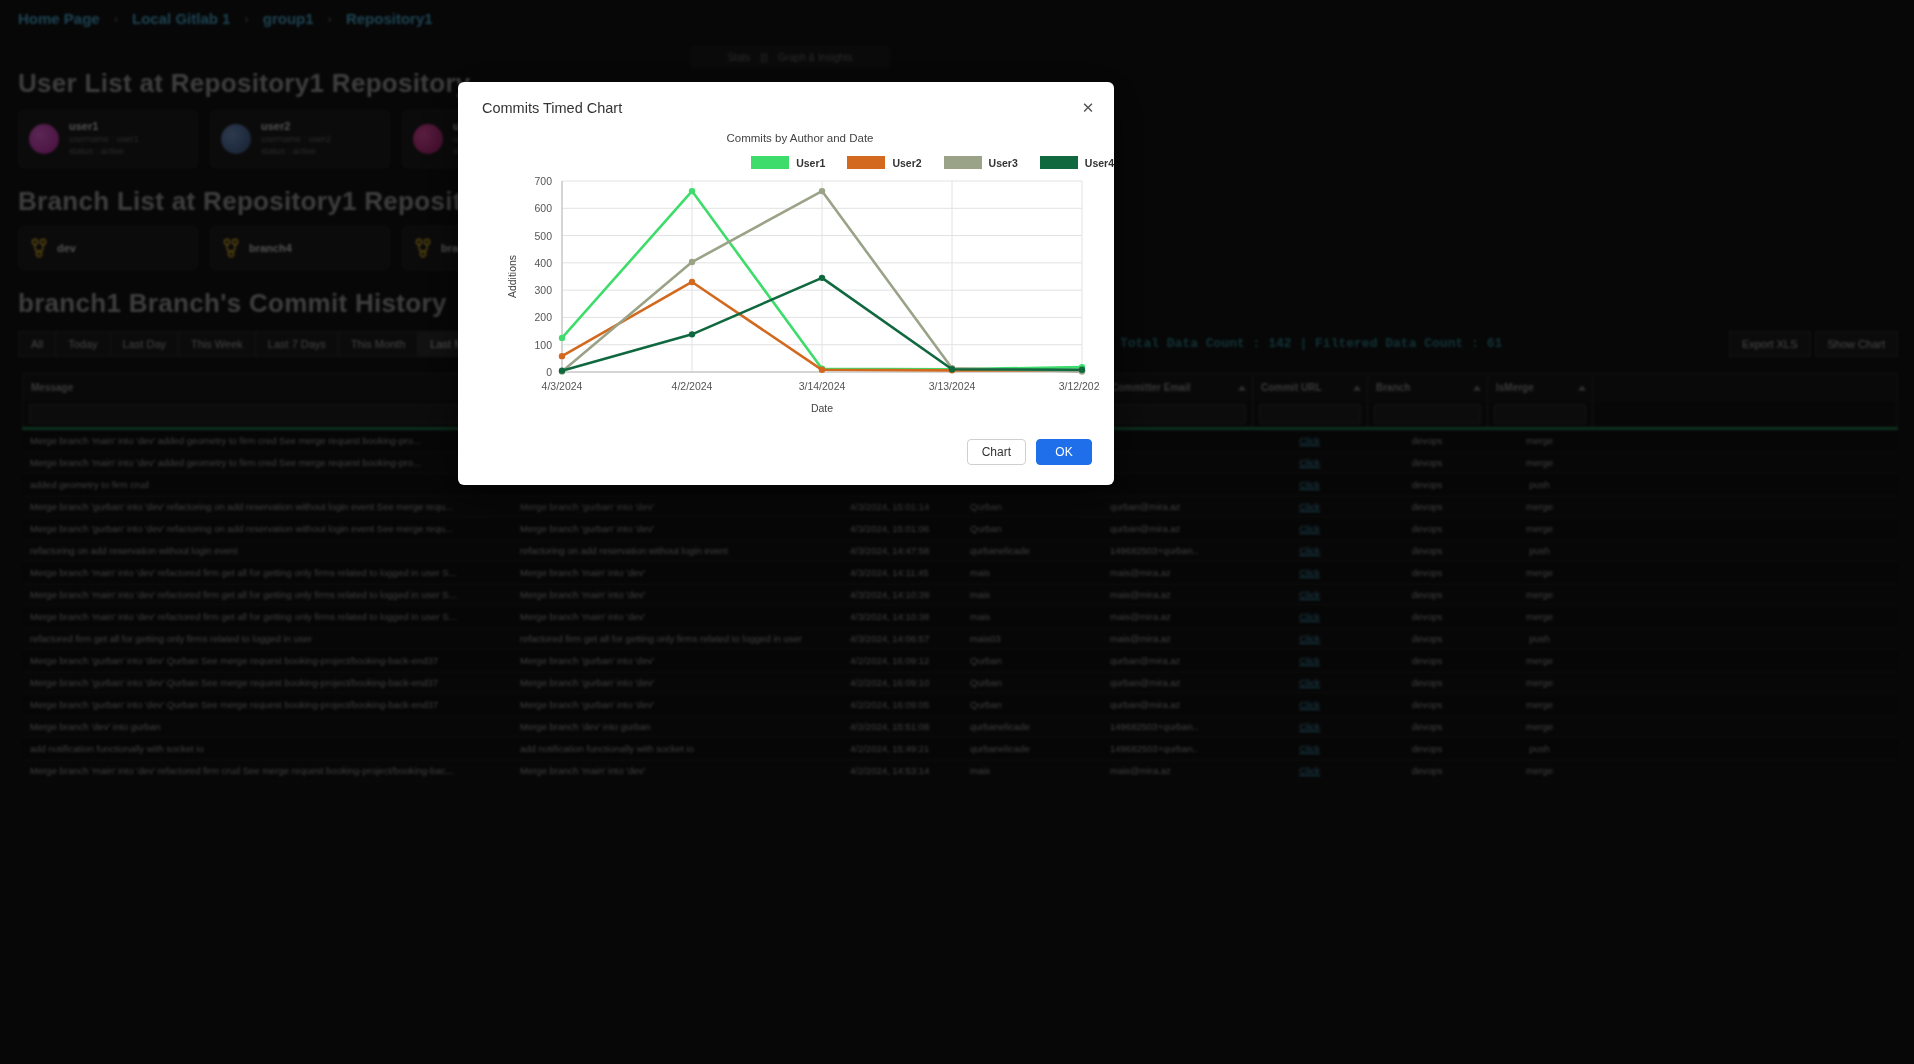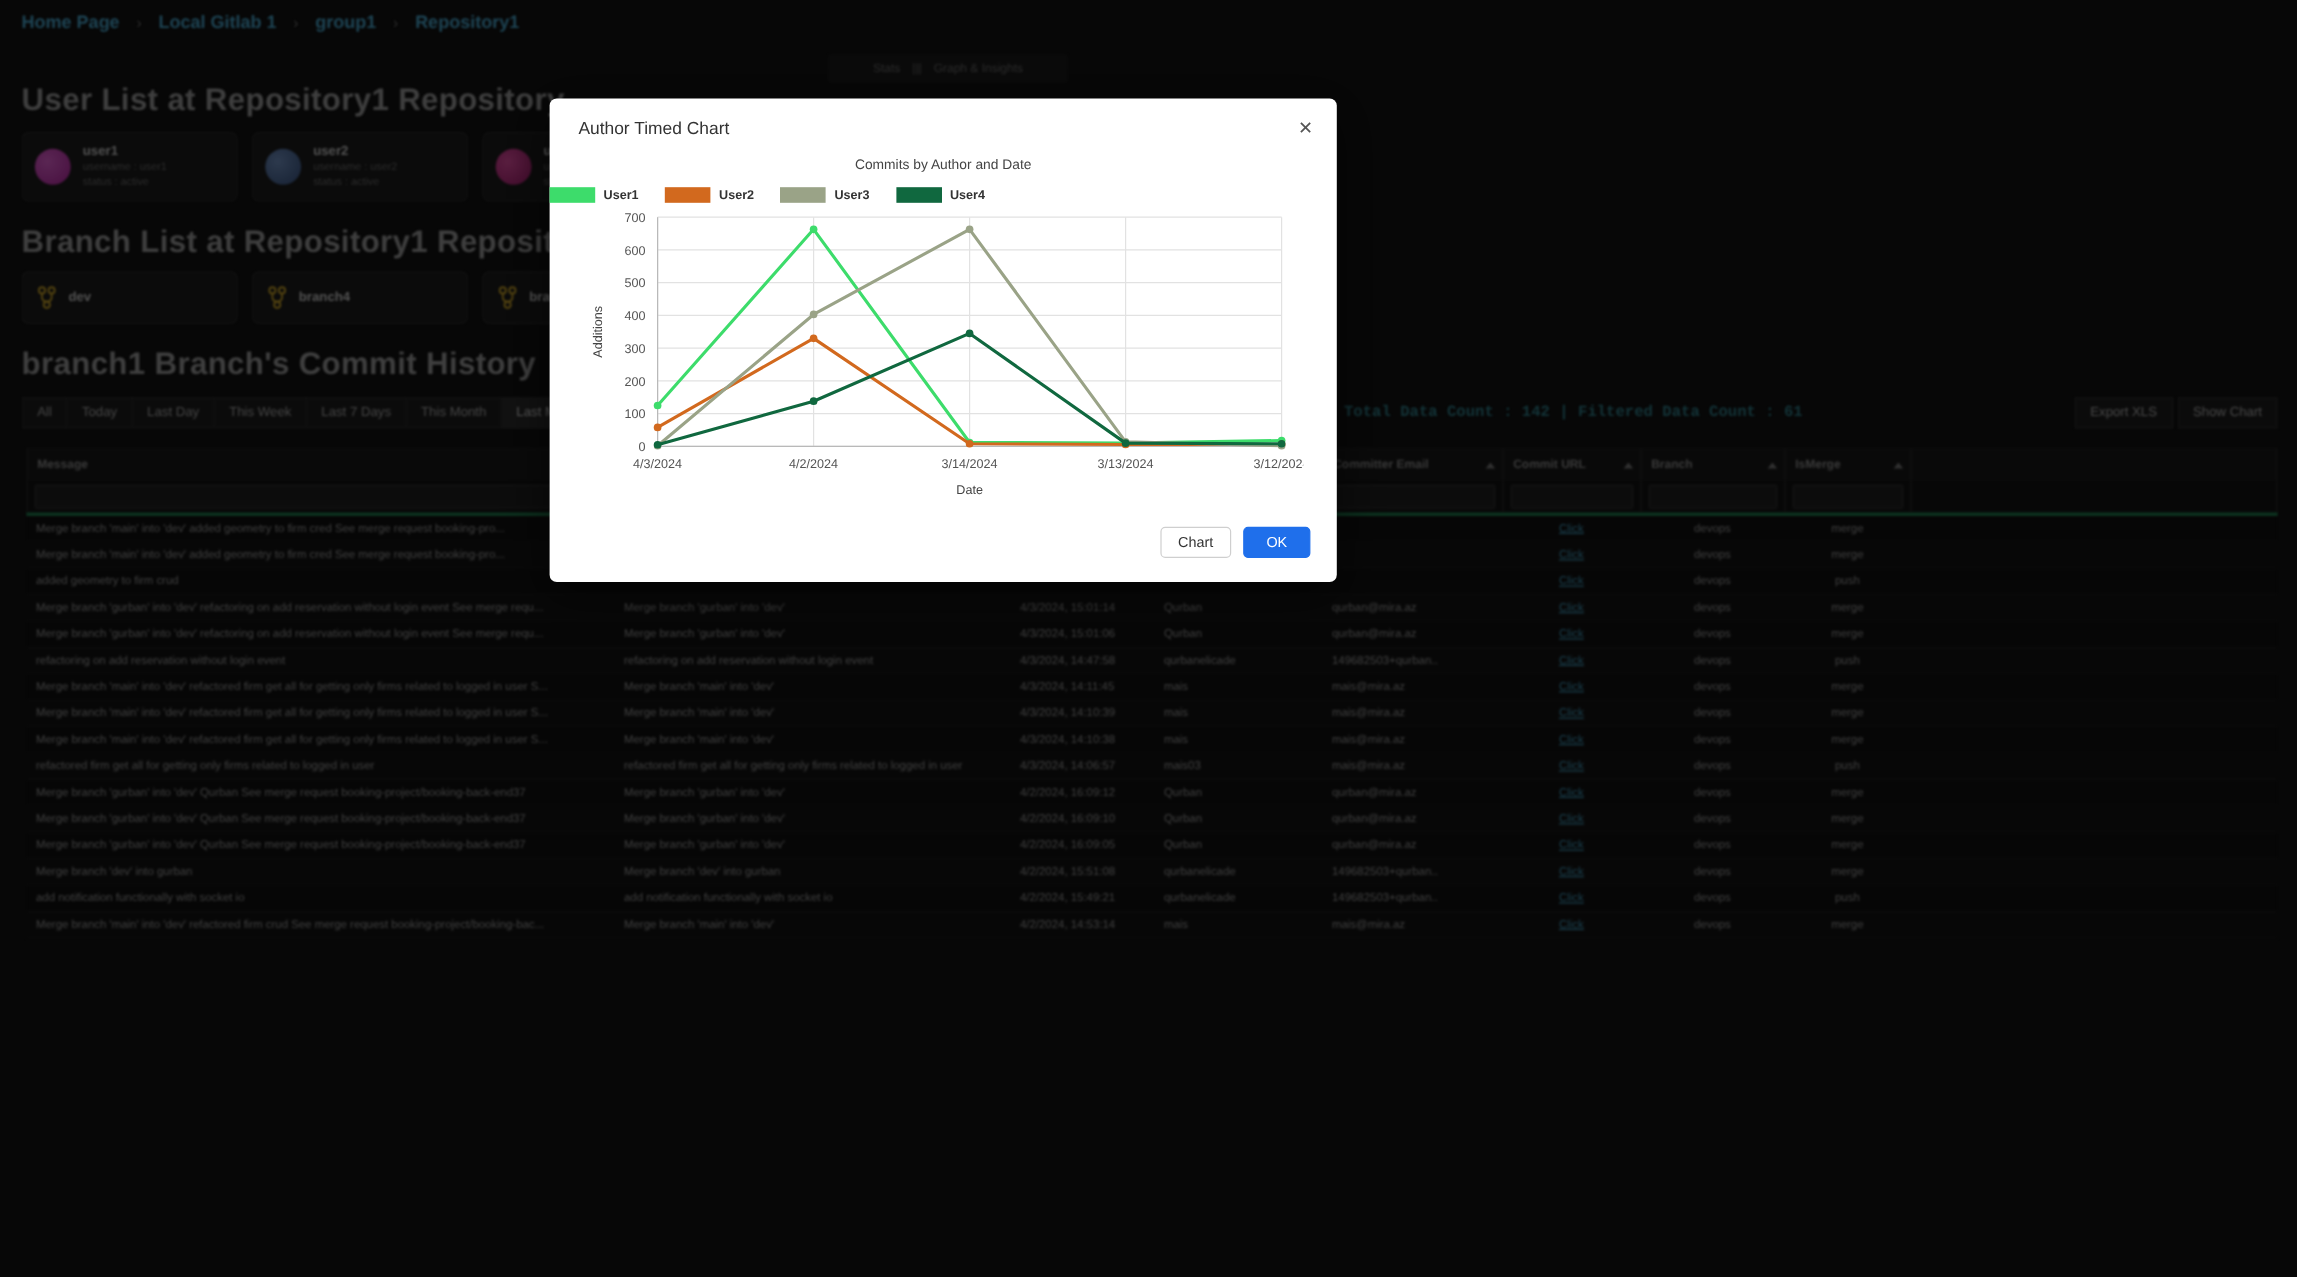--- a/index.html
+++ b/index.html
@@ -145,27 +145,27 @@
   }
   #modal-title {
     position: absolute; left: 24px; top: 18px;
     font-size: 14.5px; color: #333;
   }
   #modal-close {
     position: absolute; right: 14px; top: 13px;
     width: 24px; height: 24px; border: none; background: transparent;
     color: #555; font-size: 15px; cursor: pointer; line-height: 1;
   }
-  #chart-wrap { position: absolute; left: 0; top: 46px; width: 656px; height: 300px; }
+  #chart-wrap { position: absolute; left: 0; top: 46px; width: 656px; height: 300px; padding-left: 28px; }
   #chart-title {
     text-align: center; font-size: 11.5px; color: #444;
     margin-top: 4px;
   }
   #legend {
-    display: flex; justify-content: flex-start; align-items: center;
+    display: flex; justify-content: flex-end; align-items: center;
     gap: 22px; margin-top: 12px;
   }
   .lg-item { display: flex; align-items: center; gap: 7px; }
   .lg-swatch { width: 38px; height: 13px; display: block; }
   .lg-label { font-size: 10.5px; color: #333; font-weight: bold; }
 
   #plot { display:block; margin: 4px auto 0; }
 
   #modal-actions {
     position: absolute; right: 22px; bottom: 20px;
@@ -483,21 +483,21 @@
             <div class="gc ctr" style="width: 105px;">merge</div>
           </div>
         </div>
     </div>
 
   </div>
 
   <div id="modal-backdrop"></div>
 
   <div id="modal">
-    <div id="modal-title">Author Timed Chart</div>
+    <div id="modal-title">Commits Timed Chart</div>
     <button id="modal-close">✕</button>
 
     <div id="chart-wrap">
       <div id="chart-title">Commits by Author and Date</div>
       <div id="legend">
           <div class="lg-item">
             <span class="lg-swatch" style="background: rgb(61, 220, 107);"></span>
             <span class="lg-label">User1</span>
           </div>
           <div class="lg-item">

